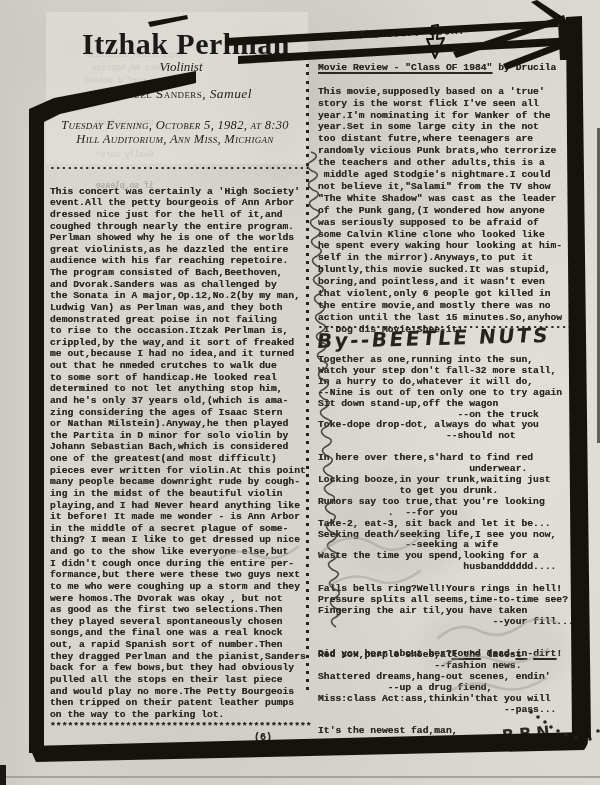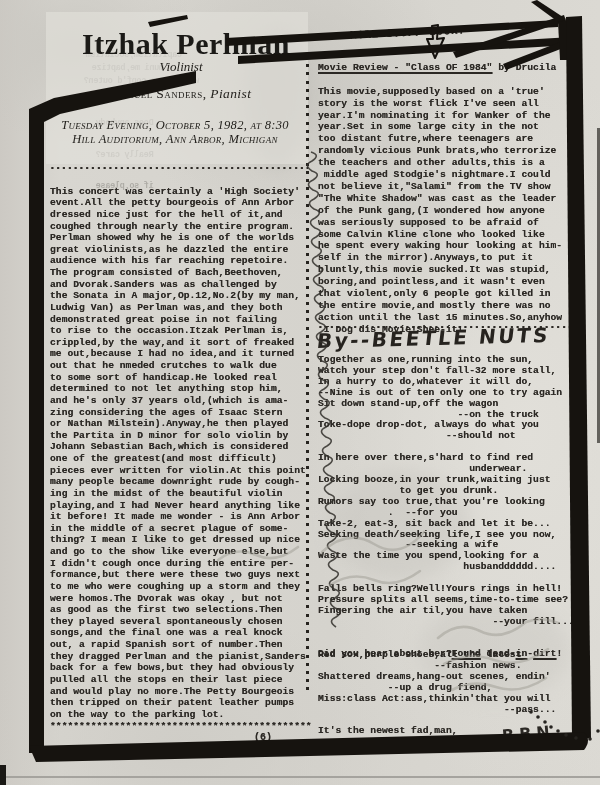--- a/index.html
+++ b/index.html
@@ -72,25 +72,25 @@
   <div class="bleed bleed-block" style="left:96px;top:97px;">
     <div>Does anybody</div>
     <div>Really care?</div>
     <div>if so,please</div>
   </div>
 
   <div class="clip-bg"></div>
   <div class="prog-title">Itzhak Perlman</div>
   <div class="prog-center">
     <div class="violinist">Violinist</div>
-    <div class="sanders"><span>Samuel Sanders,</span><span class="it"> Pianist</span></div>
+    <div class="sanders"><span>Samuel Sanders,</span><span class="it"> Samuel</span></div>
   </div>
   <div class="datevenue">
     <div>Tuesday Evening, October 5, 1982, at 8:30</div>
-    <div>Hill Auditorium, Ann Arbor, Michigan</div>
+    <div>Hill Auditorium, Ann Miss, Michigan</div>
   </div>
 
   <div class="abs typed morestuff">MORE STUFF-LOOK!</div>
   <svg width="24" height="40" style="left:424px;top:24px;" viewBox="0 0 24 40">
     <path d="M8,2 L14,1 L13,15 L20,14 L11,34 L3,15 L9,15 Z" fill="rgba(20,18,15,.06)" stroke="#16130f" stroke-width="2" stroke-linejoin="round"></path>
   </svg>
 
   <div class="abs typed sep" style="left:50px;top:163px;width:258px;">•••••••••••••••••••••••••••••••••••••••••••••</div>
   <pre class="abs typed lbody">This concert was certainly a 'High Society'
 event.All the petty bourgeois of Ann Arbor

